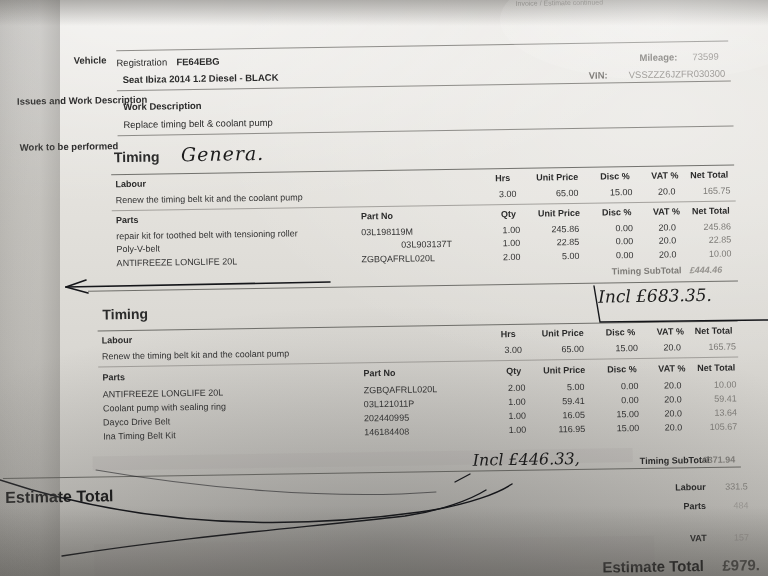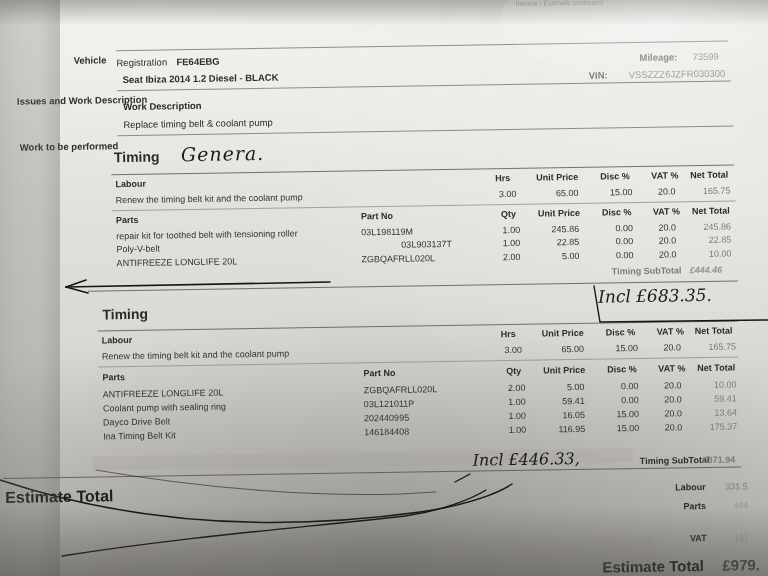--- a/index.html
+++ b/index.html
@@ -271,21 +271,21 @@
       <div class="cell num" style="left:648px; top:413px; width:32px;">20.0</div>
       <div class="cell num faded" style="left:691px; top:413px; width:44px;">13.64</div>
     </div>
     <div>
       <div class="cell" style="left:101px; top:427px;">Ina Timing Belt Kit</div>
       <div class="cell" style="left:362px; top:427px;">146184408</div>
       <div class="cell num" style="left:486px; top:427px; width:38px;">1.00</div>
       <div class="cell num" style="left:535px; top:427px; width:48px;">116.95</div>
       <div class="cell num" style="left:597px; top:427px; width:40px;">15.00</div>
       <div class="cell num" style="left:648px; top:427px; width:32px;">20.0</div>
-      <div class="cell num faded" style="left:691px; top:427px; width:44px;">175.37</div>
+      <div class="cell num faded" style="left:691px; top:427px; width:44px;">105.67</div>
     </div>
 
     <div class="tbl-head" style="left:637px; top:460px;">Timing SubTotal</div>
     <div class="tbl-head faded" style="left:700px; top:460px;">£371.94</div>
 
     <div class="hline dark" style="left:0px; top:472px; width:738px;"></div>
 
     <div class="bigger" style="left:2px; top:483px;">Estimate Total</div>
 
     <div class="tbl-head" style="left:672px; top:487px;">Labour</div>

